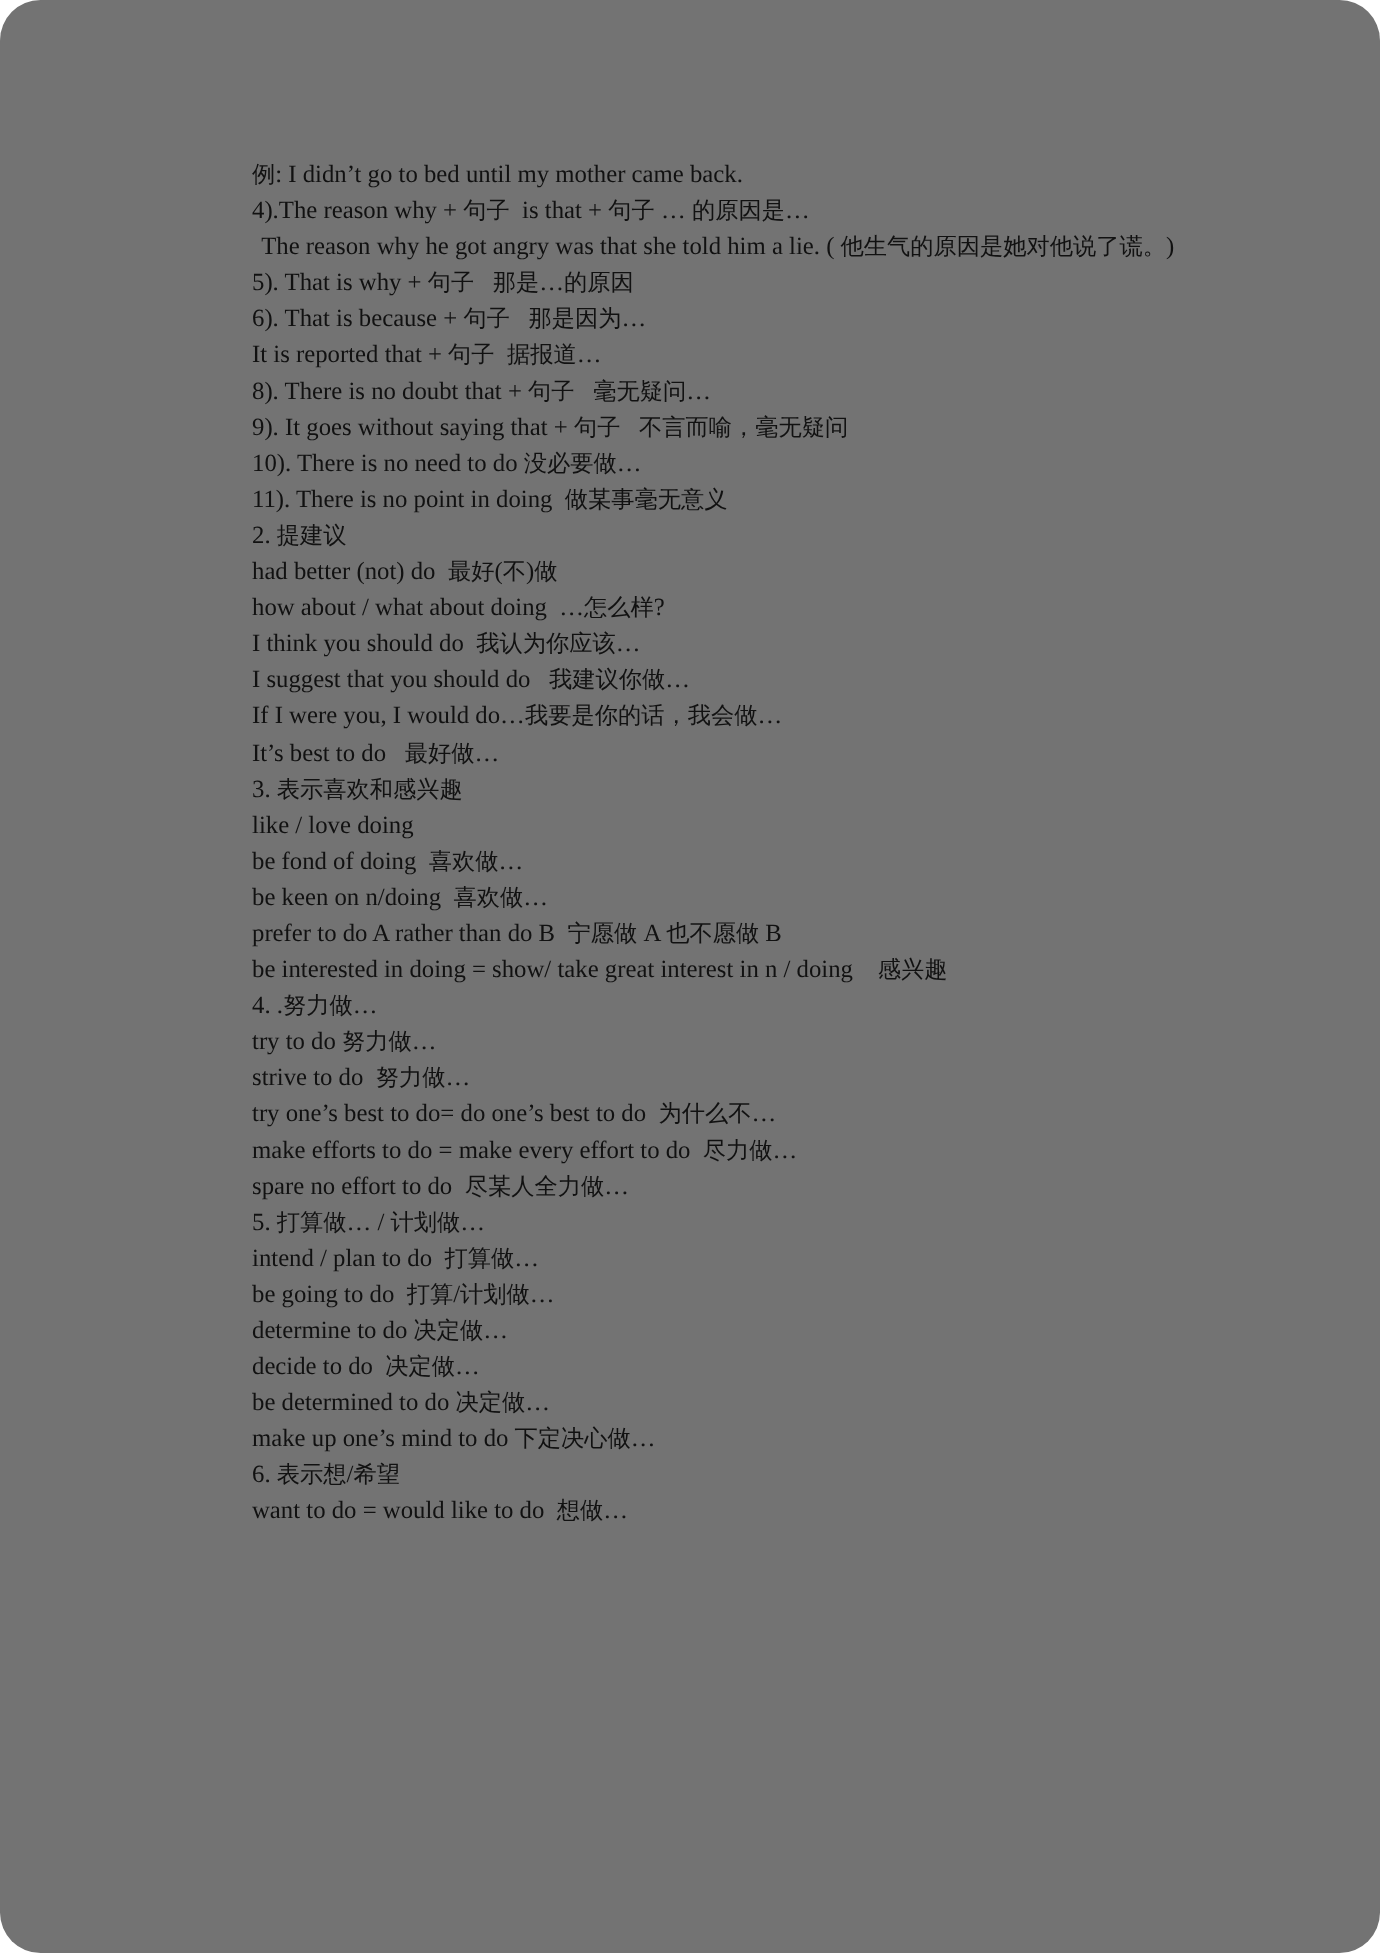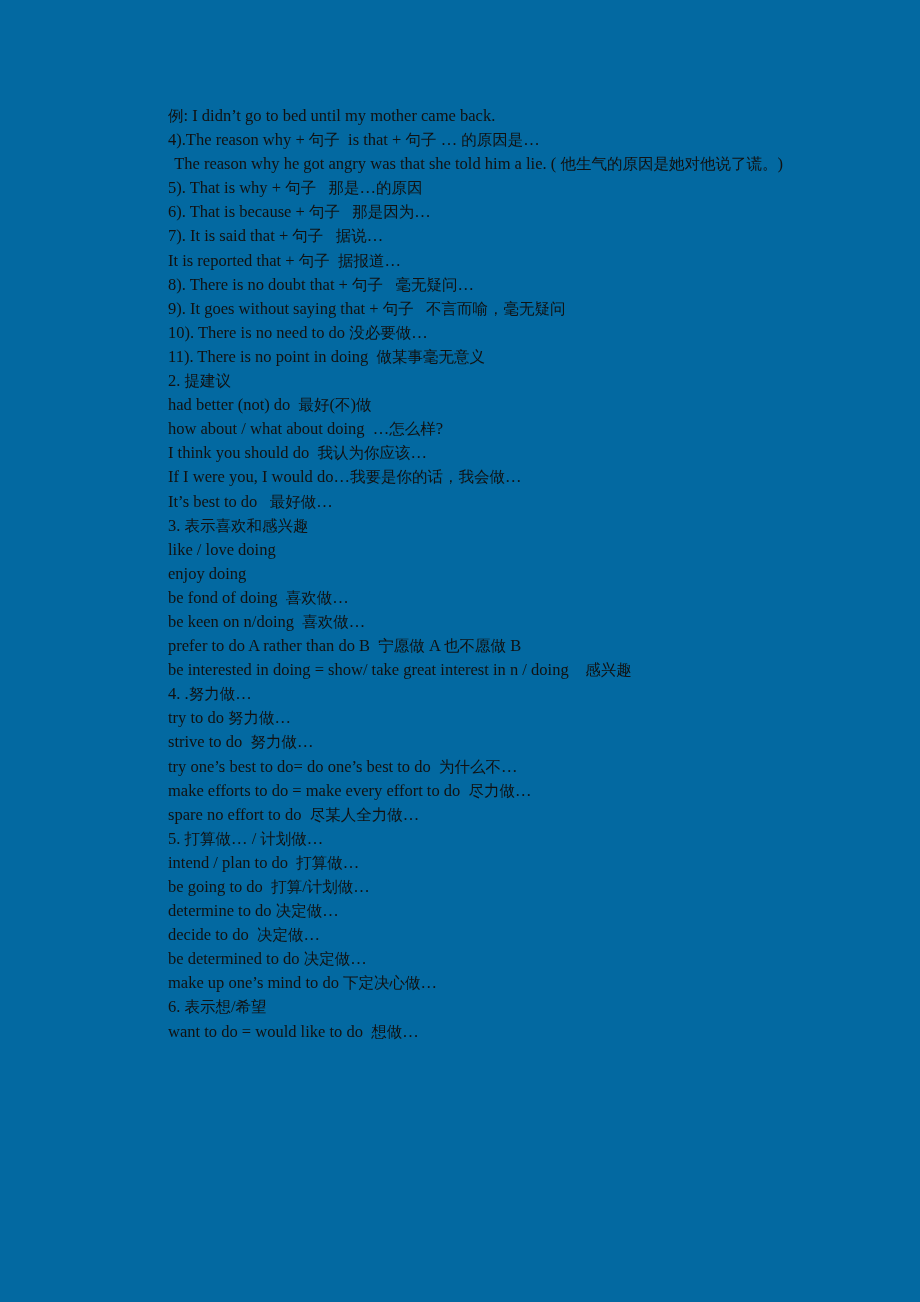--- a/index.html
+++ b/index.html
@@ -14,21 +14,22 @@
     font-family: "Liberation Serif", "DejaVu Serif", serif;
     color: #111111;
     -webkit-font-smoothing: antialiased;
   }
   #page {
     position: relative;
     width: 920px;
     height: 1302px;
     box-sizing: border-box;
     padding: 104px 130px 0 138px;
-    background: #0369a1;
+    background: #737373;
+    border-radius: 27px;
   }
   #doc-body {
     font-size: 16.5px;
     line-height: 24.1px;
   }
   
   .line {
     margin: 0;
     padding: 0;
     text-indent: 30px;
@@ -50,35 +51,34 @@
 </head>
 <body>
 
 <div id="page">
   <div id="doc-body">
       <p class="line"><span class="cjk">例</span>: I didn’t go to bed until my mother came back.</p>
       <p class="line">4).The reason why + <span class="cjk">句子</span>  is that + <span class="cjk">句子</span> … <span class="cjk">的原因是</span>…</p>
       <p class="line wrap"> The reason why he got angry was that she told him a lie. ( <span class="cjk">他生气的原因是她对他说了谎。</span>)</p>
       <p class="line">5). That is why + <span class="cjk">句子</span>   <span class="cjk">那是</span>…<span class="cjk">的原因</span></p>
       <p class="line">6). That is because + <span class="cjk">句子</span>   <span class="cjk">那是因为</span>…</p>
-      <p class="line">7). It is said that + <span class="cjk">句子</span>   <span class="cjk">据说</span>…</p>
       <p class="line">It is reported that + <span class="cjk">句子</span>  <span class="cjk">据报道</span>…</p>
       <p class="line">8). There is no doubt that + <span class="cjk">句子</span>   <span class="cjk">毫无疑问</span>…</p>
       <p class="line">9). It goes without saying that + <span class="cjk">句子</span>   <span class="cjk">不言而喻，毫无疑问</span></p>
       <p class="line">10). There is no need to do <span class="cjk">没必要做</span>…</p>
       <p class="line">11). There is no point in doing  <span class="cjk">做某事毫无意义</span></p>
       <p class="line">2. <span class="cjk">提建议</span></p>
       <p class="line">had better (not) do  <span class="cjk">最好</span>(<span class="cjk">不</span>)<span class="cjk">做</span></p>
       <p class="line">how about / what about doing  …<span class="cjk">怎么样</span>?</p>
       <p class="line">I think you should do  <span class="cjk">我认为你应该</span>…</p>
+      <p class="line">I suggest that you should do   <span class="cjk">我建议你做</span>…</p>
       <p class="line">If I were you, I would do…<span class="cjk">我要是你的话，我会做</span>…</p>
       <p class="line">It’s best to do   <span class="cjk">最好做</span>…</p>
       <p class="line">3. <span class="cjk">表示喜欢和感兴趣</span></p>
       <p class="line">like / love doing</p>
-      <p class="line">enjoy doing</p>
       <p class="line">be fond of doing  <span class="cjk">喜欢做</span>…</p>
       <p class="line">be keen on n/doing  <span class="cjk">喜欢做</span>…</p>
       <p class="line">prefer to do A rather than do B  <span class="cjk">宁愿做</span> A <span class="cjk">也不愿做</span> B</p>
       <p class="line">be interested in doing = show/ take great interest in n / doing    <span class="cjk">感兴趣</span></p>
       <p class="line">4. .<span class="cjk">努力做</span>…</p>
       <p class="line">try to do <span class="cjk">努力做</span>…</p>
       <p class="line">strive to do  <span class="cjk">努力做</span>…</p>
       <p class="line">try one’s best to do= do one’s best to do  <span class="cjk">为什么不</span>…</p>
       <p class="line">make efforts to do = make every effort to do  <span class="cjk">尽力做</span>…</p>
       <p class="line">spare no effort to do  <span class="cjk">尽某人全力做</span>…</p>

